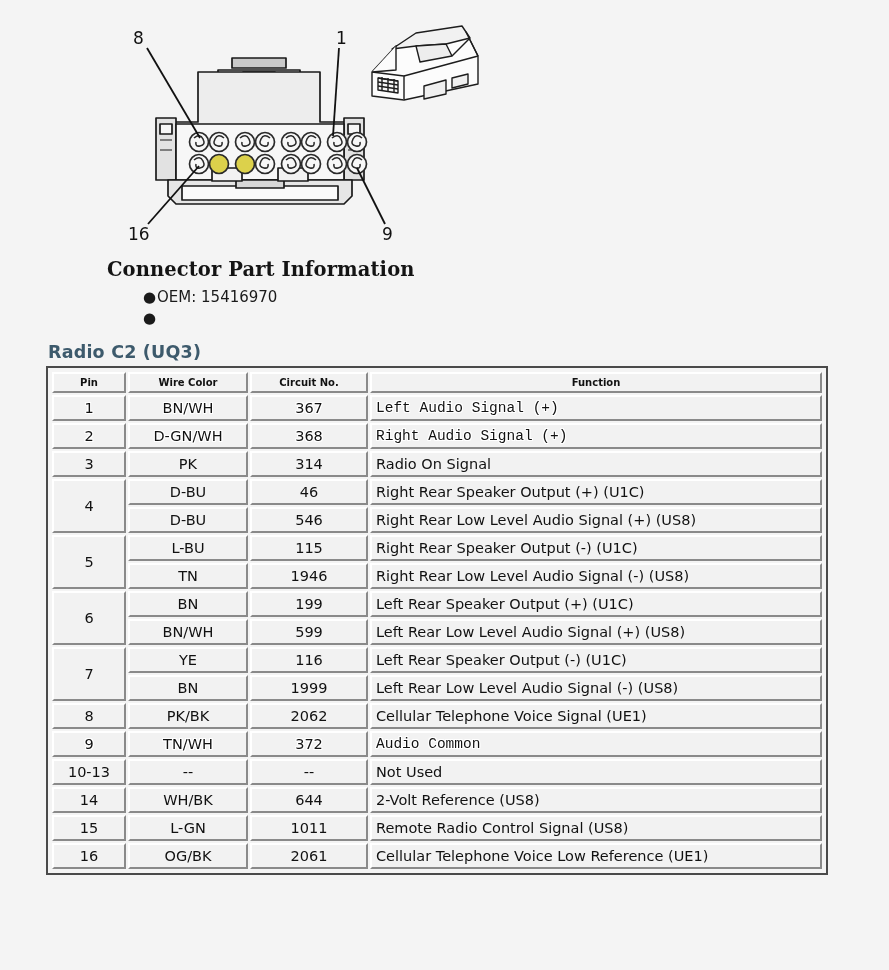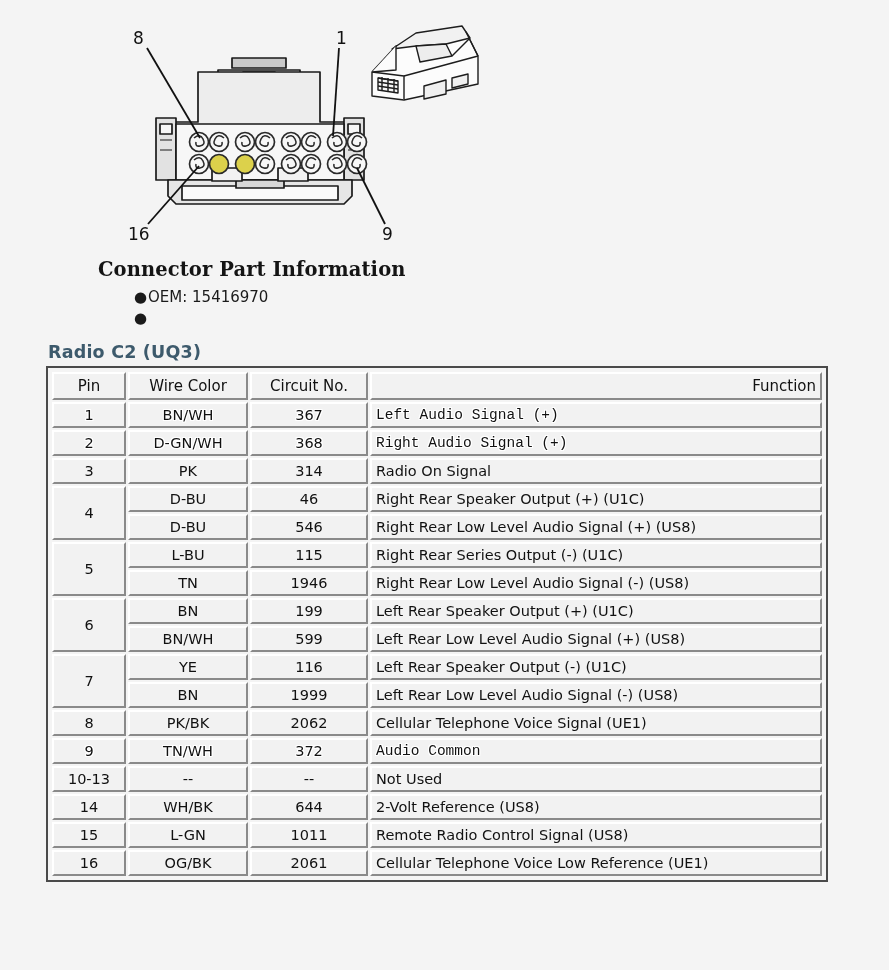--- a/index.html
+++ b/index.html
@@ -20,20 +20,21 @@
     left: 0; top: 0;
     width: 889px; height: 258px;
   }
   #diagram svg { display: block; }
 
   
   #part-info {
     position: absolute;
     left: 0; top: 258px;
     width: 809px;
+    padding-left: 9px;
   }
   #part-info h2 {
     margin: 0 0 6px 0;
     padding: 0;
     font-family: "DejaVu Serif", serif;
     font-size: 19.5px;
     font-weight: bold;
     color: #141414;
     letter-spacing: .1px;
     padding-left: 98px;
@@ -96,22 +97,22 @@
     color: #111;
     overflow: hidden;
     white-space: nowrap;
   }
   .c-pin   { width: 74px;  text-align: center; }
   .c-wire  { width: 120px; text-align: center; }
   .c-circ  { width: 118px; text-align: center; }
   .c-func  { text-align: left; padding-left: 6px; }
 
   table#pinout thead th {
-    font-weight: normal;
-    font-size: 15px;
+    font-weight: bold;
+    font-size: 10px;
     background: #f2f2f2;
     text-align: center;
     border-color: #ffffff #8a8a8a #8a8a8a #ffffff;
   }
 
   
   tr.hl-red td {
     background: #ee1d24;
     color: #f3f3f3;
     text-shadow:
@@ -255,21 +256,21 @@
 
 <div id="section-heading">Radio C2 (UQ3)</div>
 
 <div id="pinout-wrap">
   <table id="pinout">
     <thead>
       <tr>
         <th class="c-pin">Pin</th>
         <th class="c-wire">Wire Color</th>
         <th class="c-circ">Circuit No.</th>
-        <th class="c-func" style="text-align:right">Function</th>
+        <th class="c-func" style="text-align:center">Function</th>
       </tr>
     </thead>
     <tbody id="pinout-body">
         <tr class="hl-red">
           <td class="c-pin pin-span">1</td>
           <td class="c-wire">BN/WH</td>
           <td class="c-circ">367</td>
           <td class="c-func">Left Audio Signal (+)</td>
         </tr>
         <tr class="hl-red">
@@ -292,21 +293,21 @@
         </tr>
         <tr>
           <td class="c-wire">D-BU</td>
           <td class="c-circ">546</td>
           <td class="c-func">Right Rear Low Level Audio Signal (+) (US8)</td>
         </tr>
         <tr>
           <td class="c-pin pin-span" rowspan="2">5</td>
           <td class="c-wire">L-BU</td>
           <td class="c-circ">115</td>
-          <td class="c-func">Right Rear Series Output (-) (U1C)</td>
+          <td class="c-func">Right Rear Speaker Output (-) (U1C)</td>
         </tr>
         <tr>
           <td class="c-wire">TN</td>
           <td class="c-circ">1946</td>
           <td class="c-func">Right Rear Low Level Audio Signal (-) (US8)</td>
         </tr>
         <tr>
           <td class="c-pin pin-span" rowspan="2">6</td>
           <td class="c-wire">BN</td>
           <td class="c-circ">199</td>

